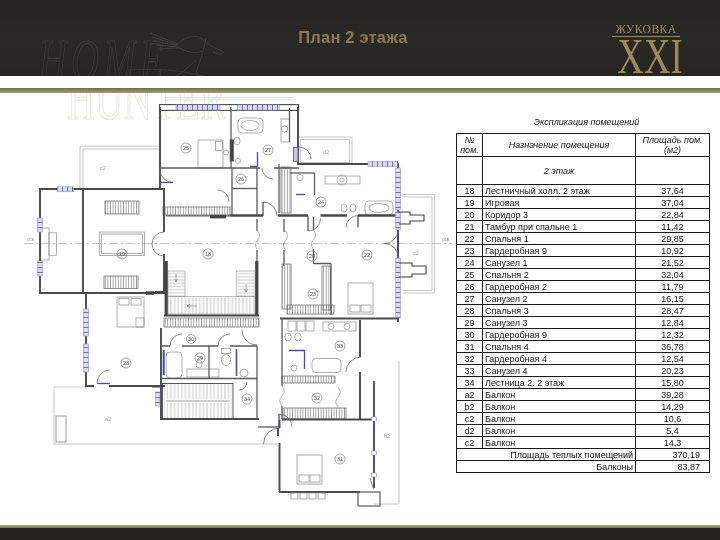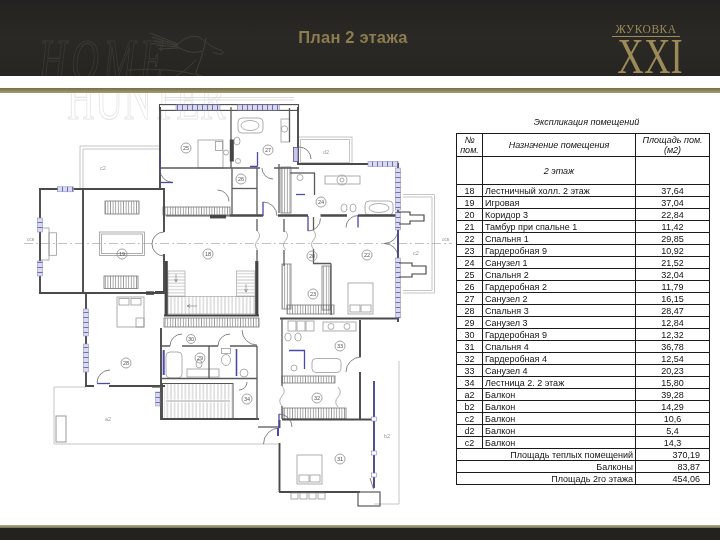--- a/index.html
+++ b/index.html
@@ -187,24 +187,20 @@
         <td class="c">14,3</td>
       </tr>
 <tr>
         <td colspan="2" class="r">Площадь теплых помещений</td>
         <td class="r" style="padding-right:9px">370,19</td>
       </tr>
 <tr>
         <td colspan="2" class="r">Балконы</td>
         <td class="r" style="padding-right:9px">83,87</td>
       </tr>
-<tr>
-        <td colspan="2" class="r">Площадь 2го этажа</td>
-        <td class="r" style="padding-right:9px">454,06</td>
-      </tr>
 </tbody>
   </table>
 <svg id="plan" width="720" height="540" viewBox="0 0 720 540" style="position:absolute;left:0;top:0;" fill="none">
 <defs>
 <pattern id="hv" width="2.6" height="8" patternUnits="userSpaceOnUse">
   <line x1="1.3" y1="0" x2="1.3" y2="8" stroke="#7a7a7a" stroke-width="0.7"></line>
 </pattern>
 <pattern id="tr" width="4.6" height="60" patternUnits="userSpaceOnUse">
   <line x1="2.3" y1="0" x2="2.3" y2="60" stroke="#9a9a9a" stroke-width="0.6"></line>
 </pattern>

